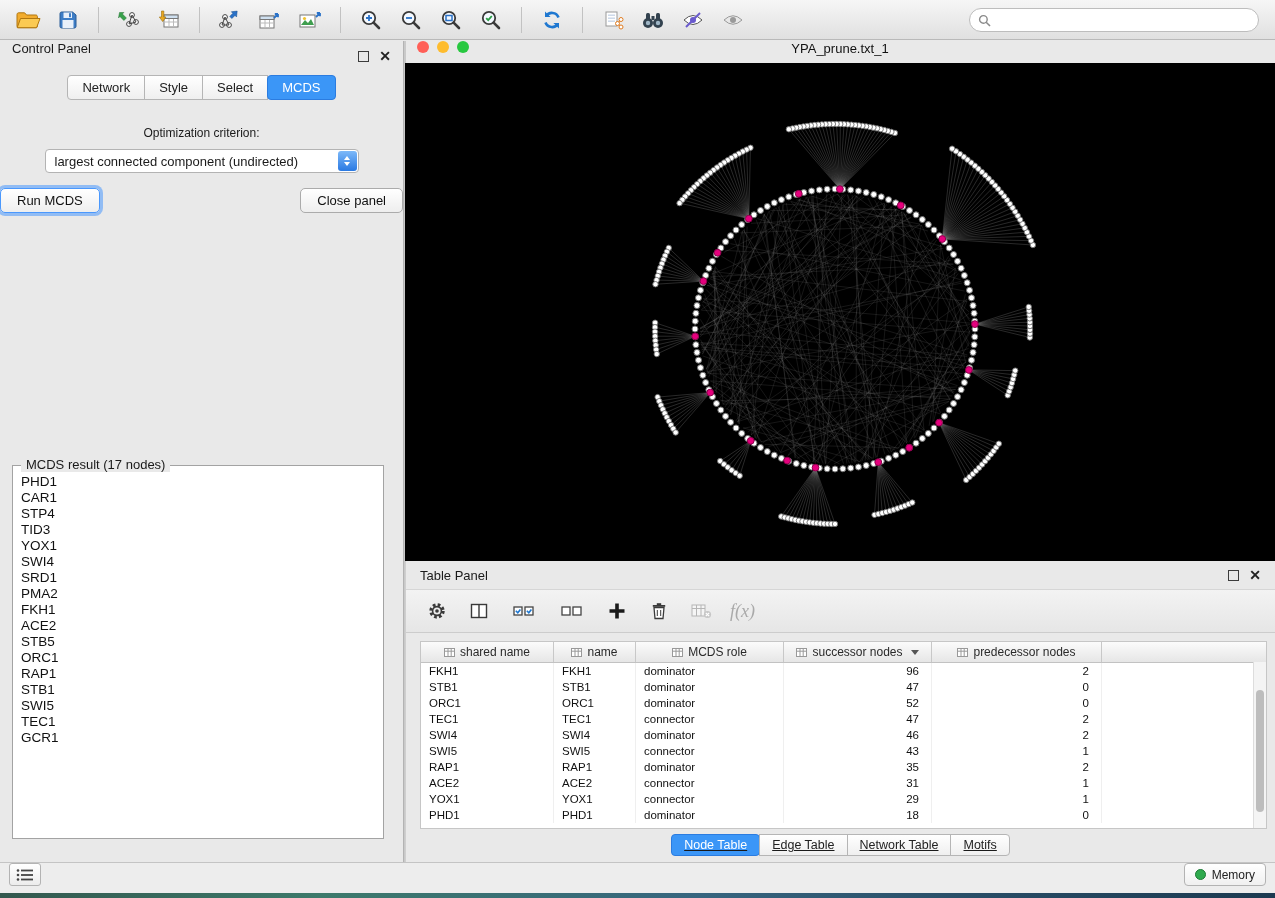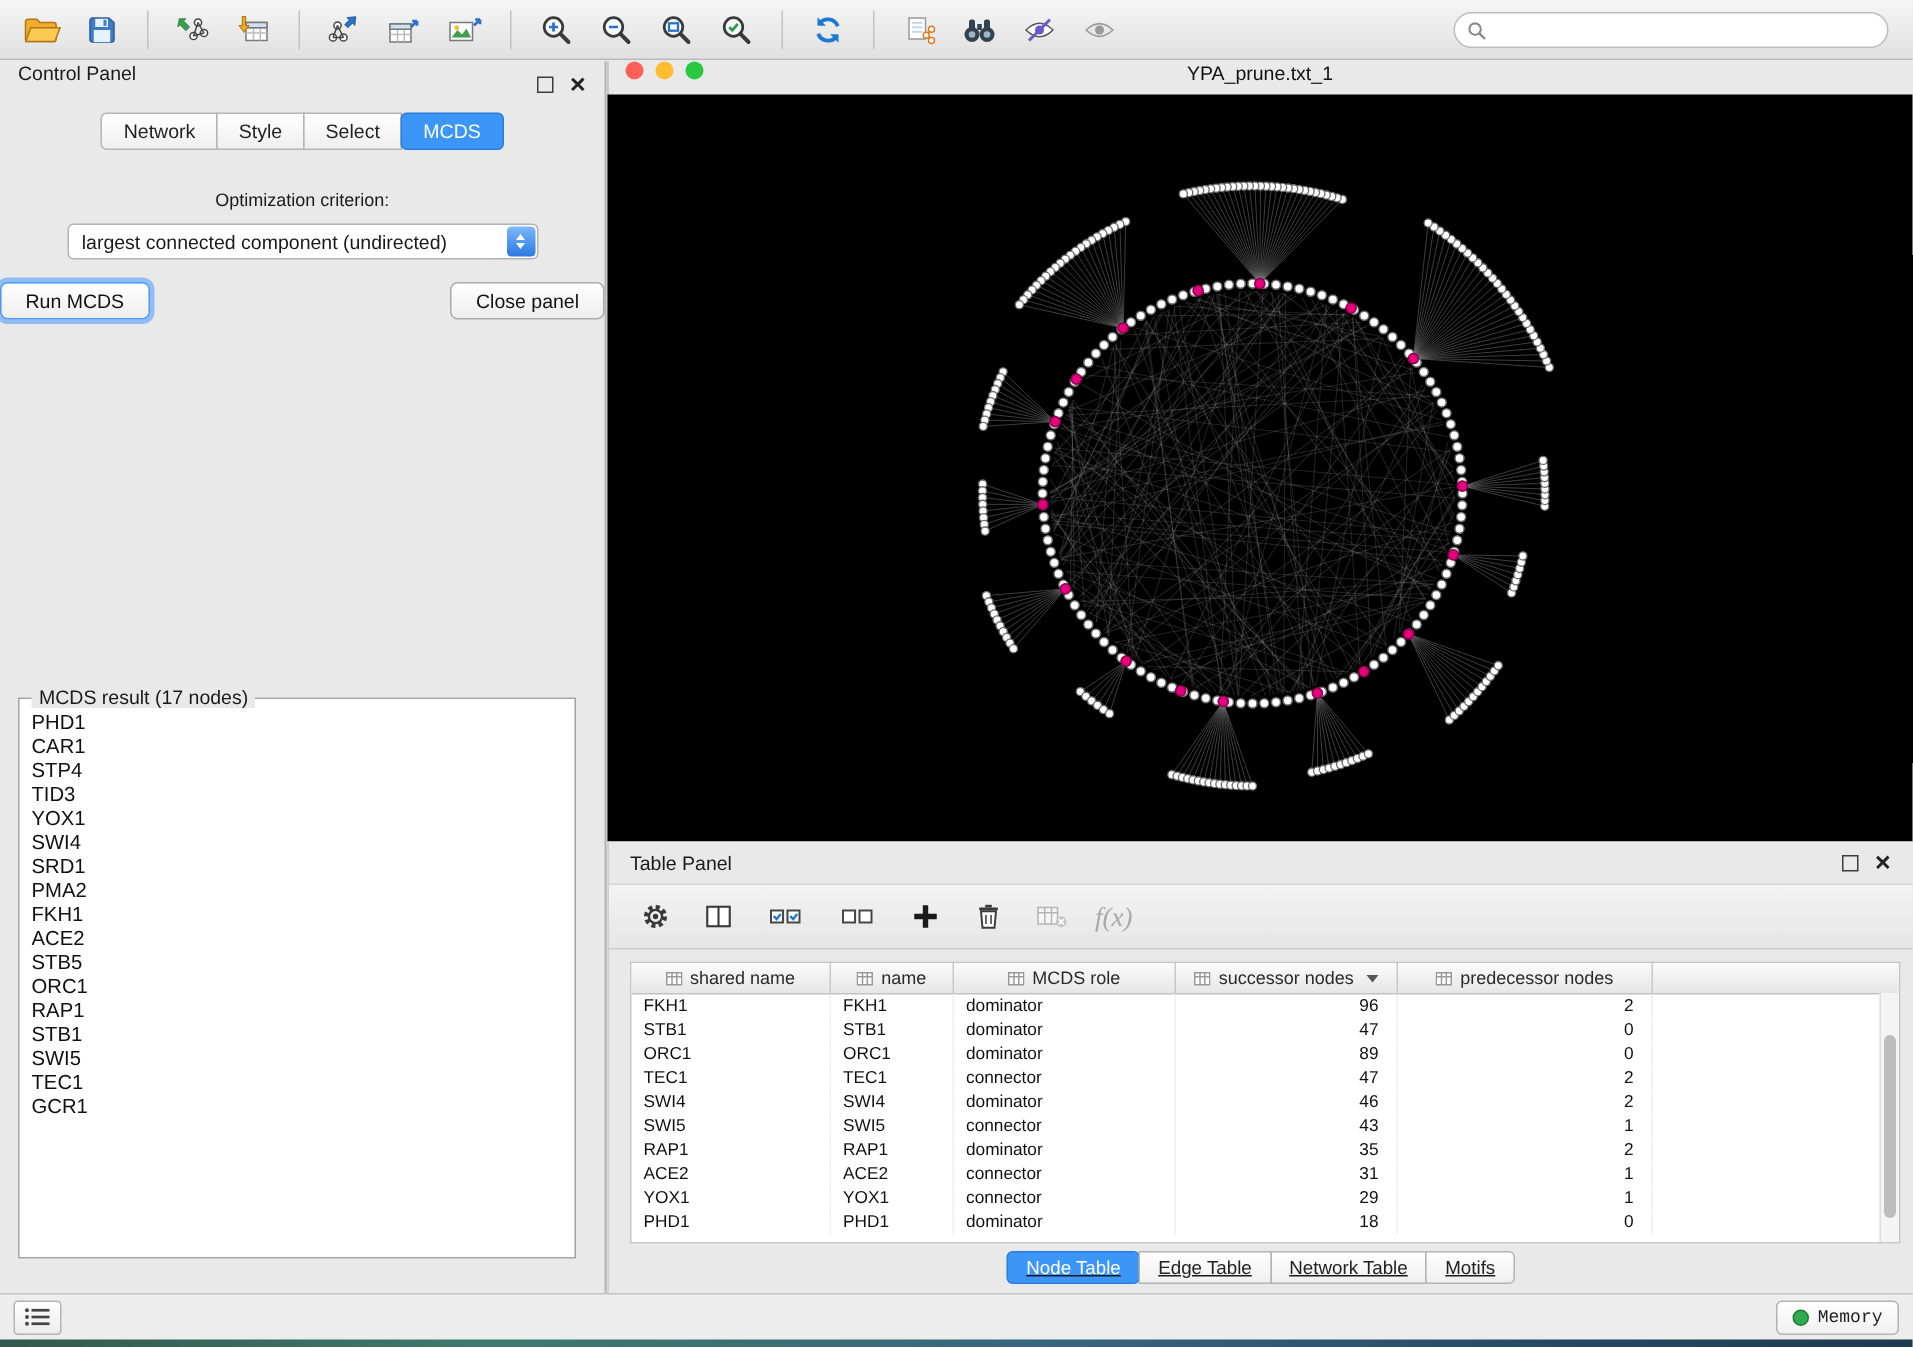--- a/index.html
+++ b/index.html
@@ -86,21 +86,21 @@
   .vthumb{position:absolute;left:1.5px;top:28px;width:8px;height:122px;background:#bdbdbd;border-radius:4px;}
   .tp-tabs{position:absolute;bottom:6px;left:0;right:0;display:flex;justify-content:center;text-decoration:underline;}
   .tp-tab{font-size:12.5px;padding:3px 12px;background:linear-gradient(#ffffff,#efefef);
           border:1px solid #b5b5b5;margin-left:-1px;color:#222;}
   .tp-tab:first-child{margin-left:0;border-radius:4px 0 0 4px;}
   .tp-tab:last-child{border-radius:0 4px 4px 0;}
   .tp-tab.active{background:#3b96f7;border-color:#2b7ce0;color:#fff;border-radius:4px;}
 
   
   .status-bar{position:absolute;left:0;top:862px;width:1275px;height:31px;box-sizing:border-box;
-              background:#ededed;border-top:1px solid #c4c4c4;display:flex;align-items:center;padding:0 9px;font-family:Liberation Mono, monospace;}
+              background:#ededed;border-top:1px solid #c4c4c4;display:flex;padding:0 9px;}
   .status-left-btn{width:30px;height:21px;border:1px solid #b3b3b3;border-radius:3px;
                    background:linear-gradient(#fff,#ececec);display:flex;align-items:center;justify-content:center;}
   .memory-btn{margin-left:auto;height:21px;border:1px solid #b3b3b3;border-radius:4px;
               background:linear-gradient(#fff,#f0f0f0);display:flex;align-items:center;gap:6px;
               padding:0 10px;font-size:12px;color:#222;}
   .mem-dot{width:9px;height:9px;border-radius:50%;background:#2faa4e;border:1px solid #1d7a36;}
   .desktop-strip{position:absolute;left:0;top:893px;width:1275px;height:5px;
                  background:linear-gradient(90deg,#33584e,#3d7a6b 25%,#37657f 55%,#274a63 80%,#1c3a50);}
   .splitter{position:absolute;left:404px;top:41px;width:2px;height:821px;background:#c9c9c9;}
 </style>
@@ -1077,21 +1077,21 @@
           <div class="td">STB1</div>
           <div class="td">dominator</div>
           <div class="td num">47</div>
           <div class="td num">0</div>
           <div class="td filler"></div>
         </div>
         <div class="tr">
           <div class="td">ORC1</div>
           <div class="td">ORC1</div>
           <div class="td">dominator</div>
-          <div class="td num">89</div>
+          <div class="td num">52</div>
           <div class="td num">0</div>
           <div class="td filler"></div>
         </div>
         <div class="tr">
           <div class="td">TEC1</div>
           <div class="td">TEC1</div>
           <div class="td">connector</div>
           <div class="td num">47</div>
           <div class="td num">2</div>
           <div class="td filler"></div>

